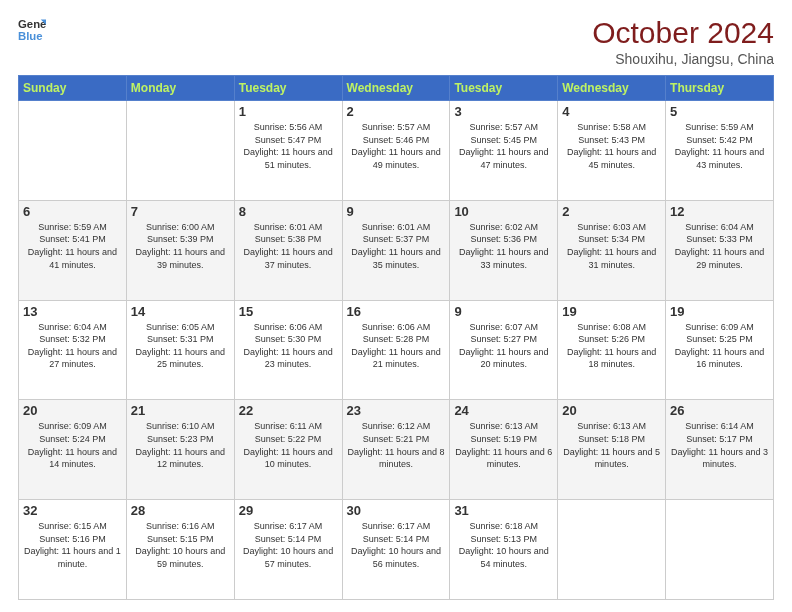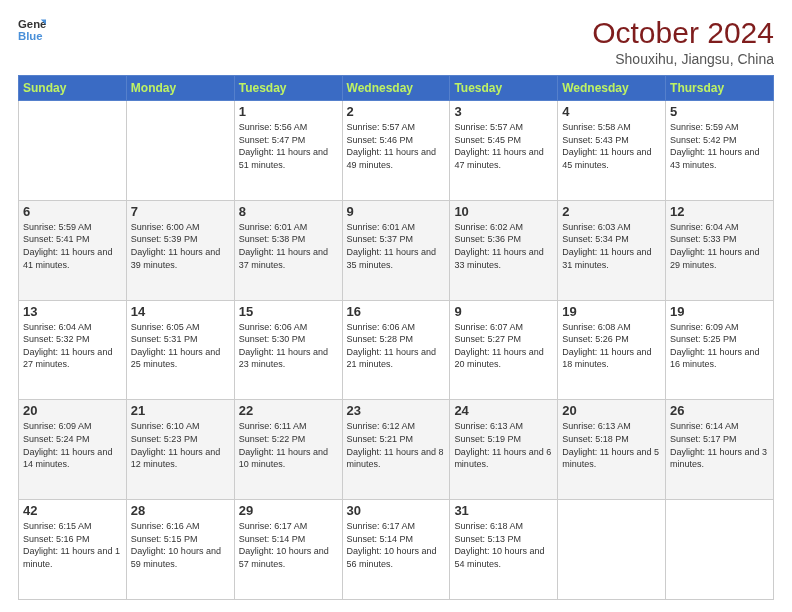--- a/index.html
+++ b/index.html
@@ -74,20 +74,21 @@
       font-size: 13px;
       font-weight: bold;
       color: #333;
       display: block;
       margin-bottom: 2px;
     }
     .day-info {
       font-size: 9px;
       color: #333;
       line-height: 1.4;
+      text-align: center;
     }
     .empty { background: #f9f9f9; }
     tr:nth-child(odd) td { background: #ffffff; }
     tr:nth-child(even) td { background: #f4f4f4; }
     .cal-row td { }
   </style>
 </head>
 <body>
 
 <div class="page">
@@ -227,21 +228,21 @@
             <span class="day-num">20</span>
             <div class="day-info">Sunrise: 6:13 AM<br>Sunset: 5:18 PM<br>Daylight: 11 hours and 5 minutes.</div>
           </td>
           <td>
             <span class="day-num">26</span>
             <div class="day-info">Sunrise: 6:14 AM<br>Sunset: 5:17 PM<br>Daylight: 11 hours and 3 minutes.</div>
           </td>
         </tr>
         <tr class="cal-row">
           <td>
-            <span class="day-num">42</span>
+            <span class="day-num">32</span>
             <div class="day-info">Sunrise: 6:15 AM<br>Sunset: 5:16 PM<br>Daylight: 11 hours and 1 minute.</div>
           </td>
           <td>
             <span class="day-num">28</span>
             <div class="day-info">Sunrise: 6:16 AM<br>Sunset: 5:15 PM<br>Daylight: 10 hours and 59 minutes.</div>
           </td>
           <td>
             <span class="day-num">29</span>
             <div class="day-info">Sunrise: 6:17 AM<br>Sunset: 5:14 PM<br>Daylight: 10 hours and 57 minutes.</div>
           </td>

